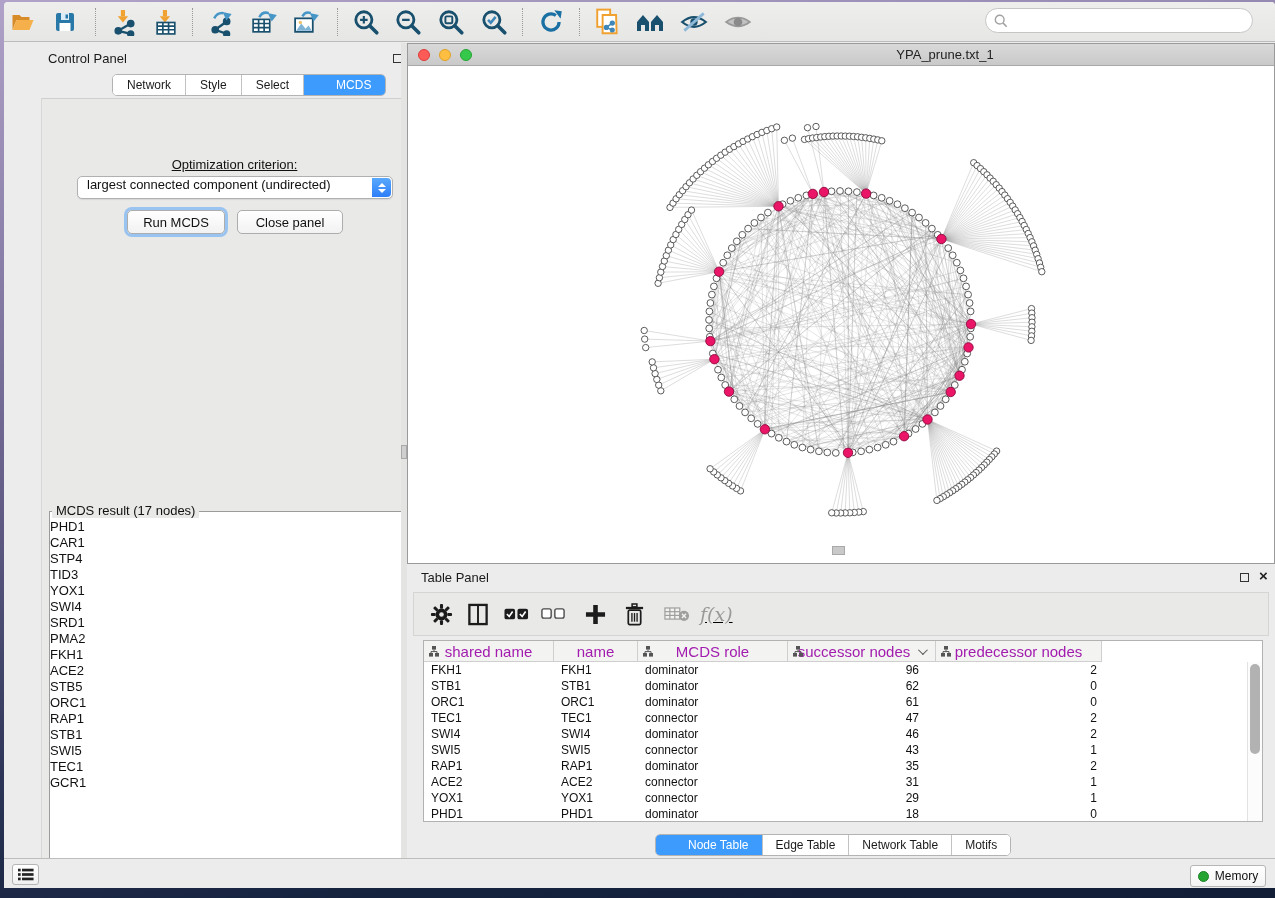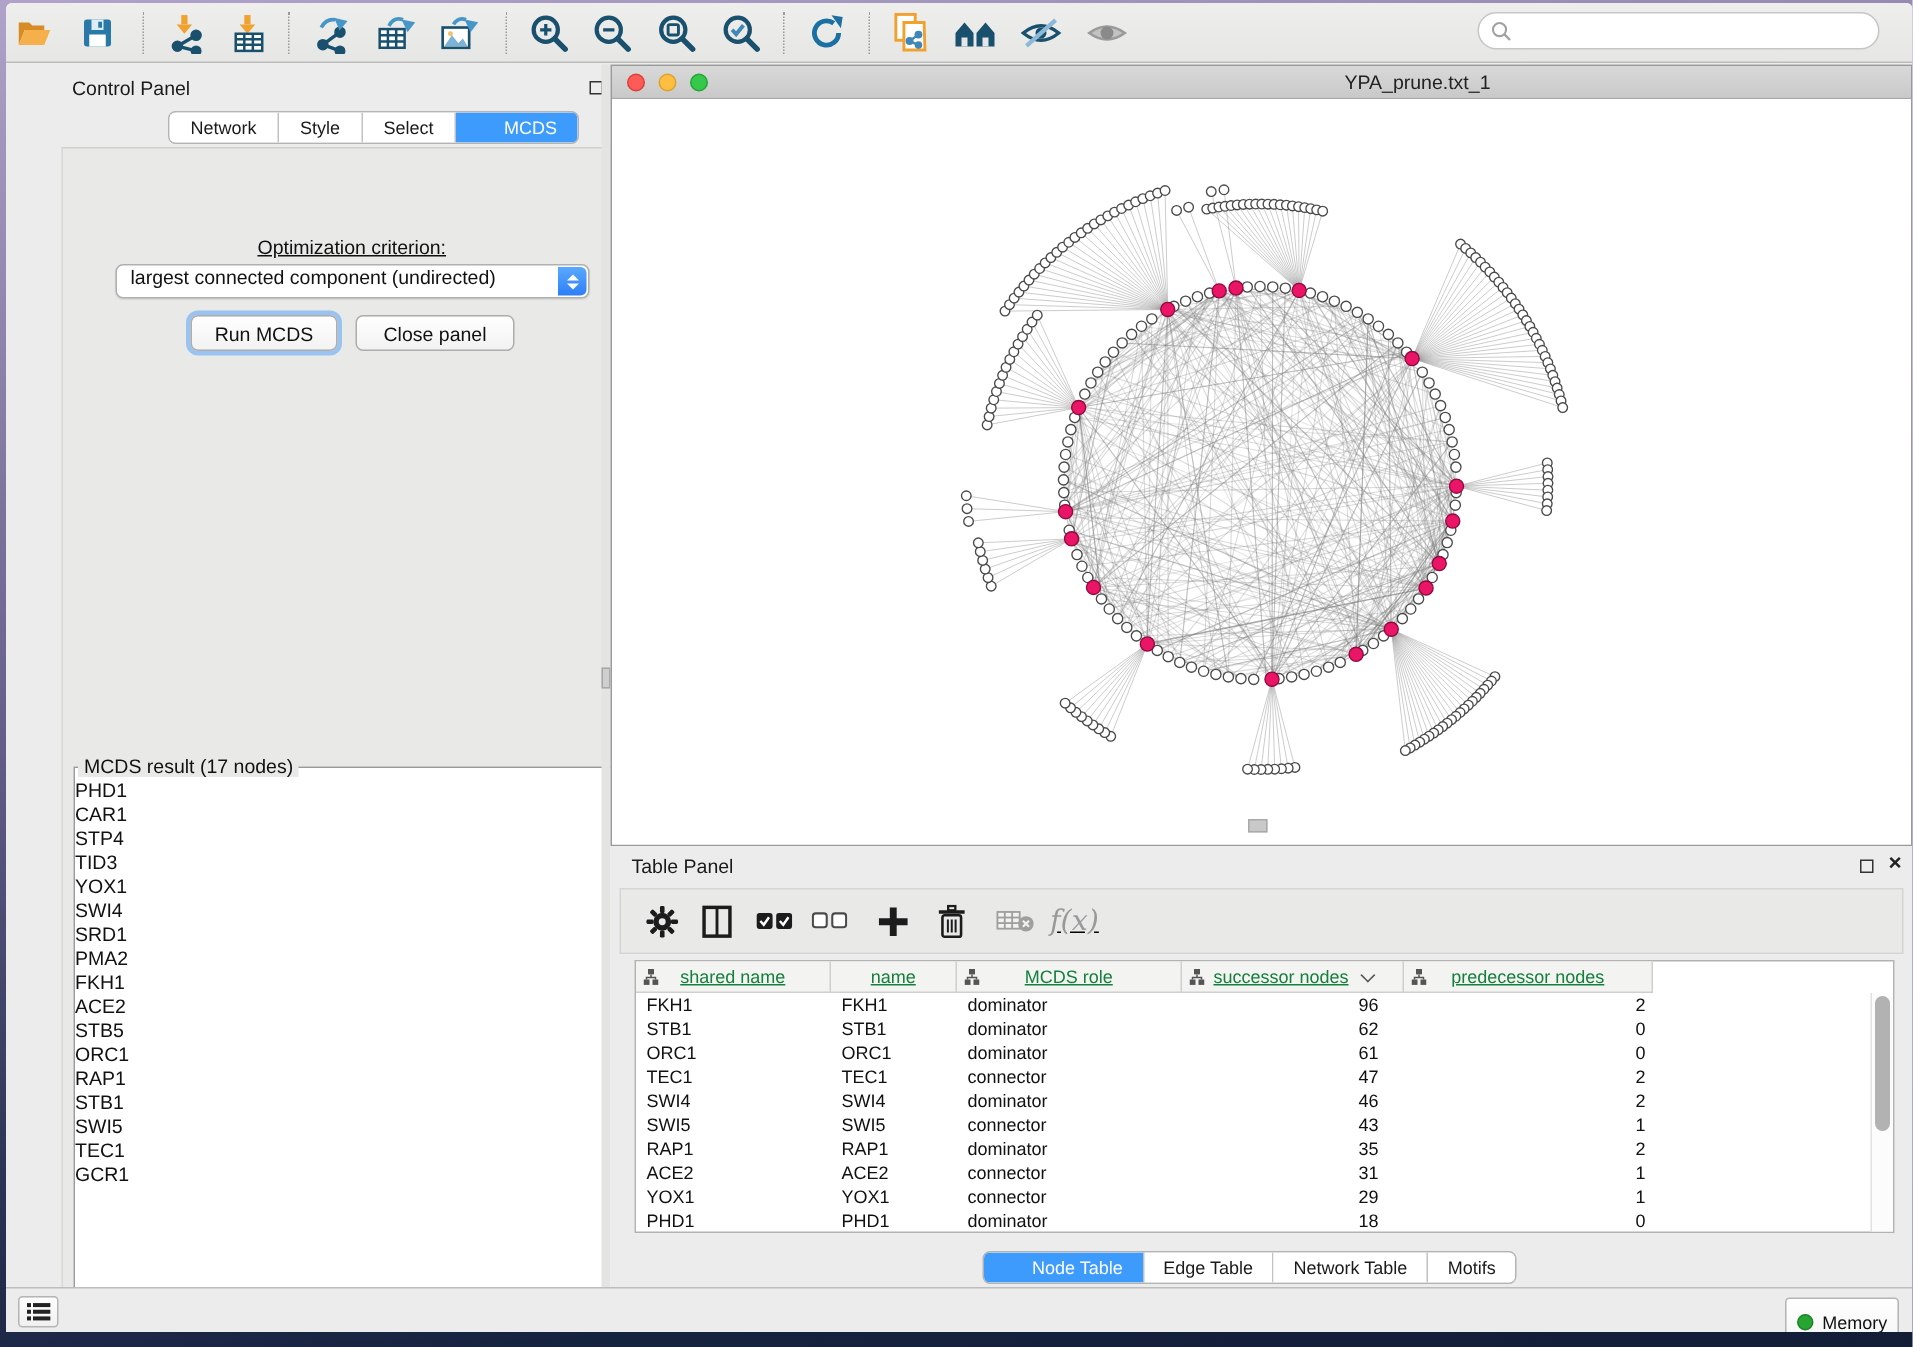--- a/index.html
+++ b/index.html
@@ -65,35 +65,35 @@
   .tpanel { position:absolute; left:403px; top:562px; width:868px; height:294px; background:#ececec; }
   .tp-head { position:absolute; left:14px; top:6px; }
   .tp-float { left:833px; } .tp-close { left:852px; }
   .tp-toolbar { position:absolute; left:6px; top:28px; width:856px; height:44px; background:#e9e9e7; border:1px solid #d5d5d3; display:flex; align-items:center; }
   .tico { display:flex; align-items:center; width:30px; height:34px; margin-left:7px;text-decoration:underline; }
   .tico.dim { opacity:.42; }
   .fx { font-family:"DejaVu Serif","Liberation Serif",serif; font-style:italic; font-size:19px; color:#999; }
 
   .ttable { position:absolute; left:16px; top:76px; width:840px; height:182px; background:#fff; border:1px solid #b2b2b2; }
   .thead { position:absolute; left:0; top:0; right:0; height:21px; }
-  .th { position:absolute; top:0; height:21px; background:#f3f3f1; border-right:1px solid #cfcfcf; border-bottom:1px solid #cfcfcf; font-size:12px; color:#15803d; display:flex; align-items:center; justify-content:center;text-decoration:underline; }
+  .th { position:absolute; top:0; height:21px; background:#f3f3f1; border-right:1px solid #cfcfcf; border-bottom:1px solid #cfcfcf; font-size:15px; color:#a21caf; display:flex; align-items:center; justify-content:center; }
   .th .cicon { position:absolute; left:5px; top:5px; }
   .sortchev { width:7px; height:7px; margin-left:8px; border-right:1.6px solid #555; border-bottom:1.6px solid #555; transform:rotate(45deg) translateY(-2px); }
   .tbody { position:absolute; left:0; top:21px; right:15px; bottom:0; overflow:hidden; }
   .trow { position:relative; height:16px; font-size:12px; color:#111; }
   .trow span { position:absolute; top:1px; }
   .tscroll { position:absolute; right:0; top:21px; width:15px; bottom:0; background:#fcfcfc; border-left:1px solid #e2e2e2; }
   .tthumb { position:absolute; left:2px; top:2px; width:10px; height:90px; background:#b2b2b2; border-radius:5px; }
   .tp-tabs { left:248px; top:270px; }
   .tp-tabs .s { padding:0 13px; }
 
   
   .statusbar { position:absolute; left:0; top:856px; width:100%; height:30px; background:#ececec; border-top:1px solid #bdbdbd; }
   .sb-list { position:absolute; left:8px; top:5px; width:27px; height:21px; background:linear-gradient(#fff,#f0f0f0); border:1px solid #b5b5b5; border-radius:3px; display:flex; align-items:center; justify-content:center; }
-  .sb-mem { position:absolute; right:9px; top:6px; width:76px; height:33px; background:linear-gradient(#fff,#f4f4f4); border:1px solid #b5b5b5; border-radius:3px; display:flex; align-items:center; justify-content:center; gap:6px; font-size:12px; color:#111; }
+  .sb-mem { position:absolute; right:9px; top:6px; width:76px; height:22px; background:linear-gradient(#fff,#f4f4f4); border:1px solid #b5b5b5; border-radius:3px; display:flex; align-items:center; justify-content:center; gap:6px; font-size:12px; color:#111; }
   .mem-dot { width:11px; height:11px; border-radius:50%; background:#26a532; border:1px solid #1d8328; }
 </style>
 </head>
 <body>
 
 <div class="app">
 
   <div class="toolbar">
     <div class="tbtn" style="left:0px">
       <svg width="27" height="24" viewBox="0 0 24 24">

